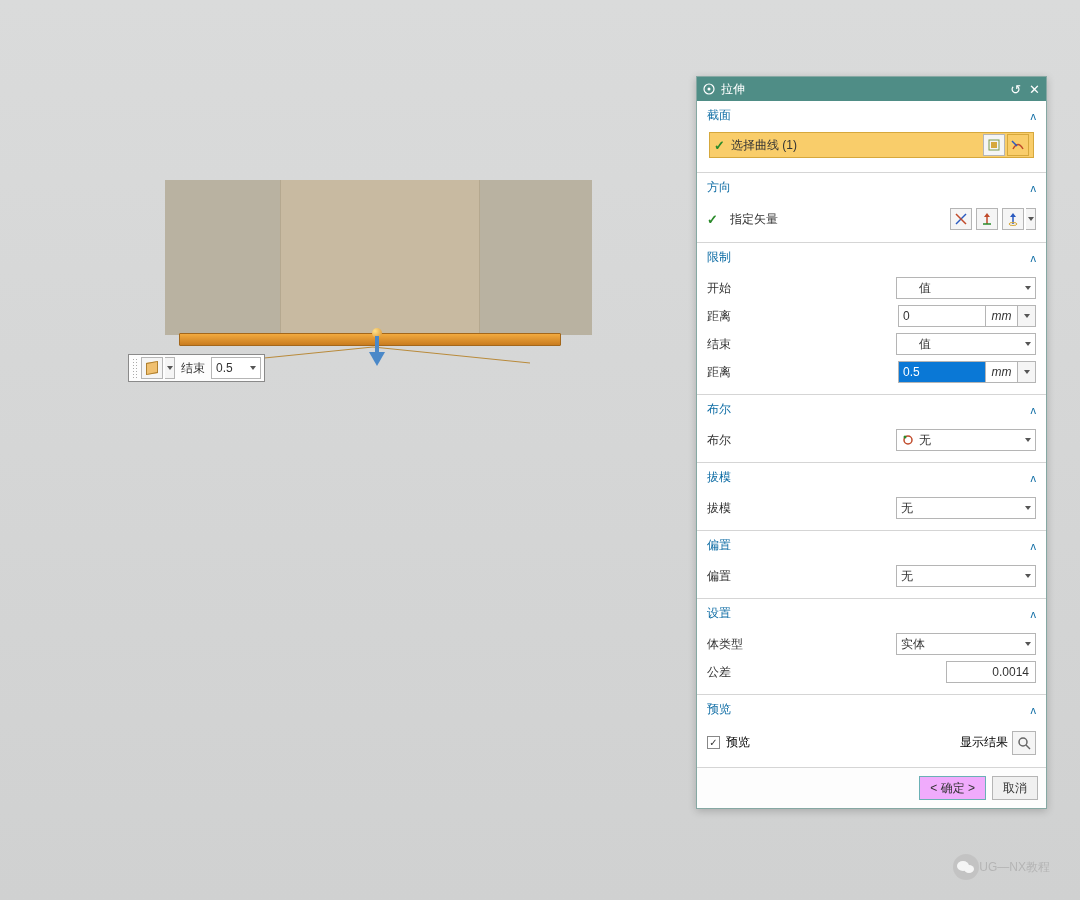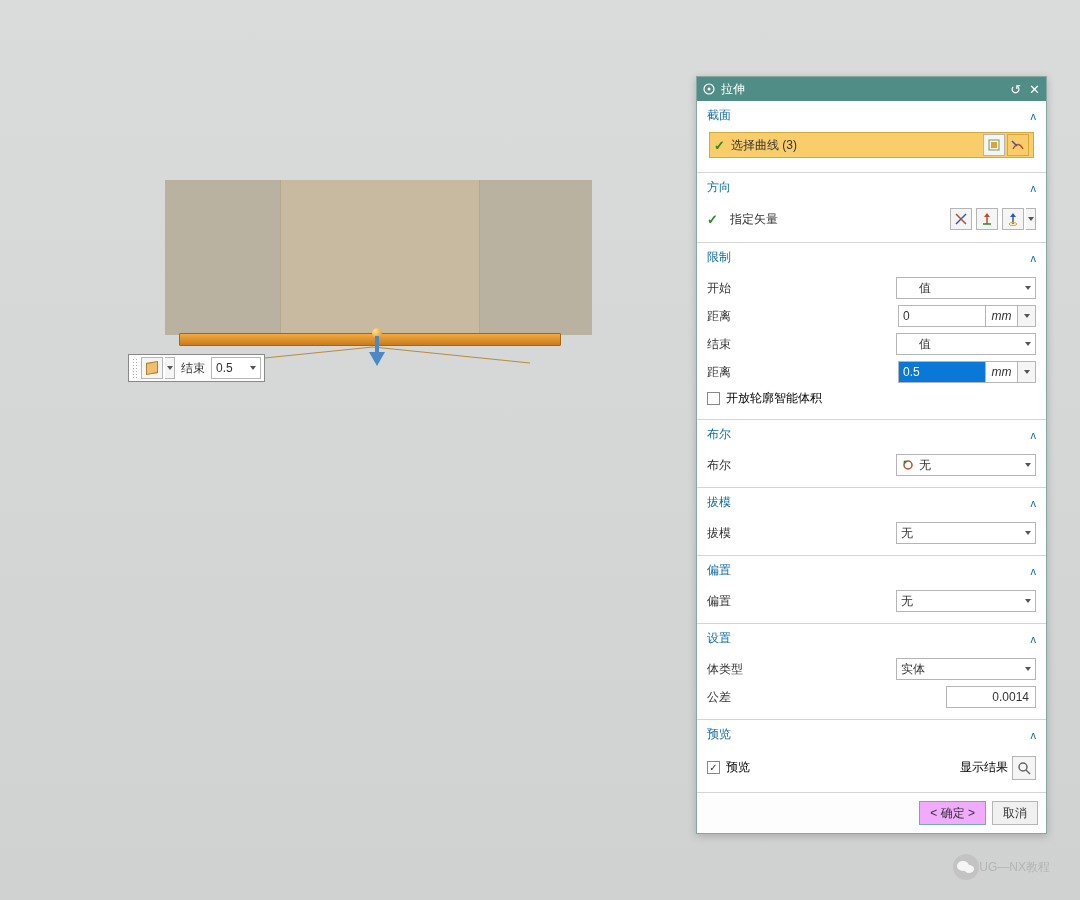--- a/index.html
+++ b/index.html
@@ -137,21 +137,21 @@
   </div>
 
   <div class="section">
     <div class="sec-header">
       <span>截面</span>
       <span class="sec-collapse">ʌ</span>
     </div>
     <div class="sec-body">
       <div class="sel-row">
         <span class="check">✓</span>
-        <span class="sel-text">选择曲线 (3)</span>
+        <span class="sel-text">选择曲线 (1)</span>
         <div class="sel-btn">
             <svg width="14" height="14" viewBox="0 0 14 14">
               <rect x="2" y="2" width="10" height="10" fill="none" stroke="#7a9a4a" stroke-width="1"></rect>
               <rect x="4" y="4" width="6" height="6" fill="#d6a83c"></rect>
             </svg>
           </div>
         <div class="sel-btn active">
             <svg width="14" height="14" viewBox="0 0 14 14">
               <path d="M2 11 Q7 2 12 11" fill="none" stroke="#c04a2a" stroke-width="1.5"></path>
               <line x1="1" y1="3" x2="6" y2="8" stroke="#2a5ac0" stroke-width="1.5"></line>
@@ -244,24 +244,20 @@
         <div class="spin">
           <div class="spin-input selected-text">
               <span>0.5</span>
             </div>
           <div class="unit">mm</div>
           <div class="spin-dd">
               <div class="tri-down"></div>
             </div>
         </div>
       </div>
-      <div class="chk-row">
-        <div class="chk"></div>
-        <span>开放轮廓智能体积</span>
-      </div>
     </div>
   </div>
 
   <div class="section">
     <div class="sec-header">
       <span>布尔</span>
       <span class="sec-collapse">ʌ</span>
     </div>
     <div class="sec-body">
       <div class="form-row">

